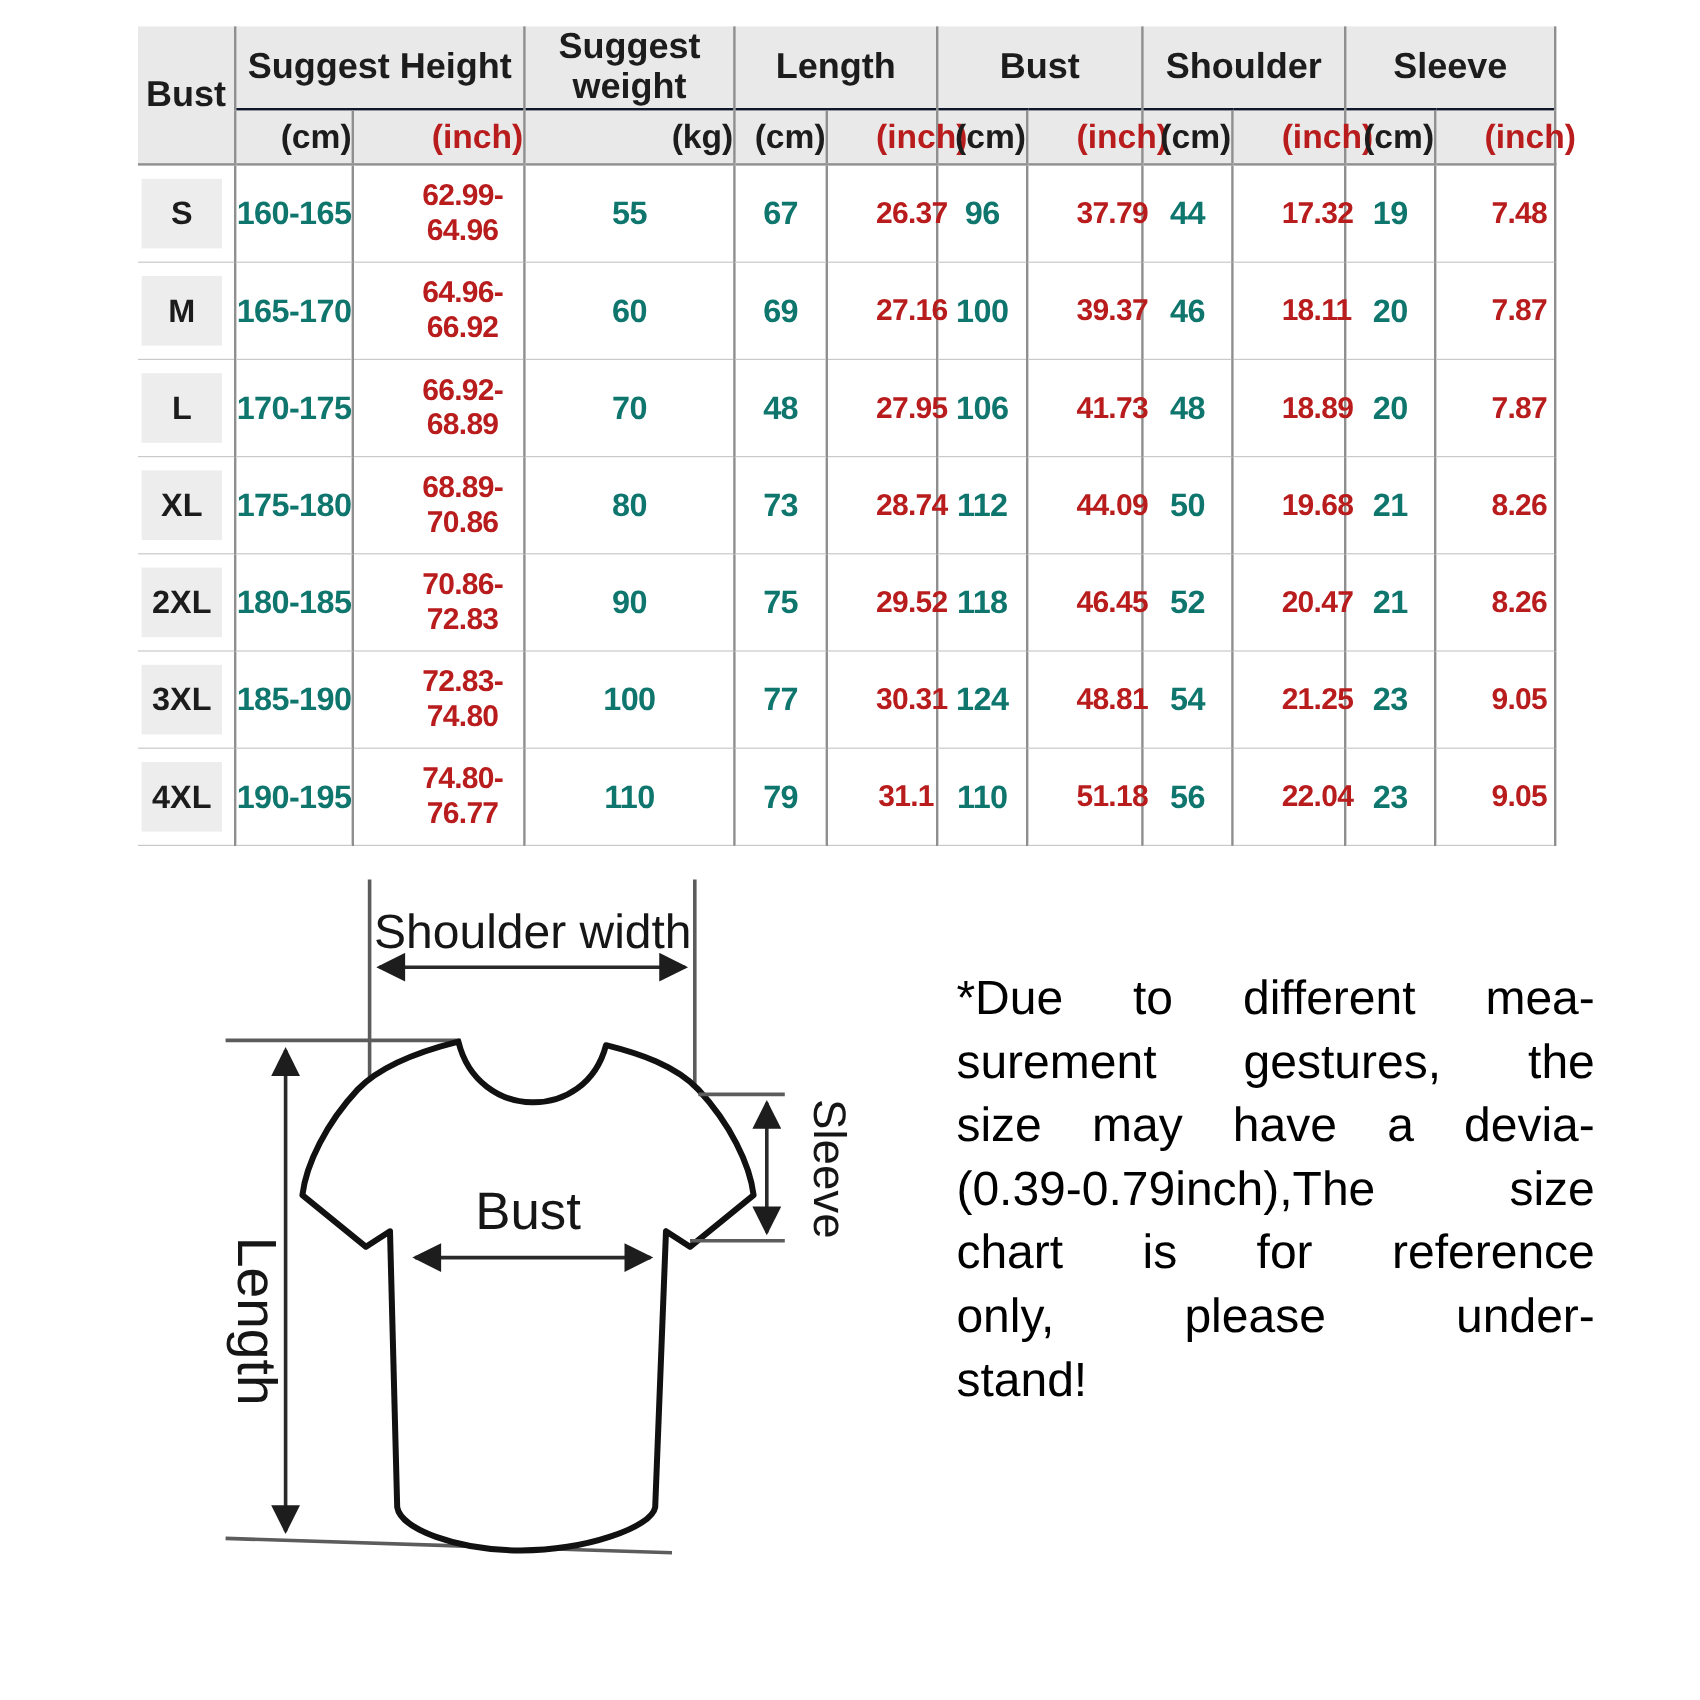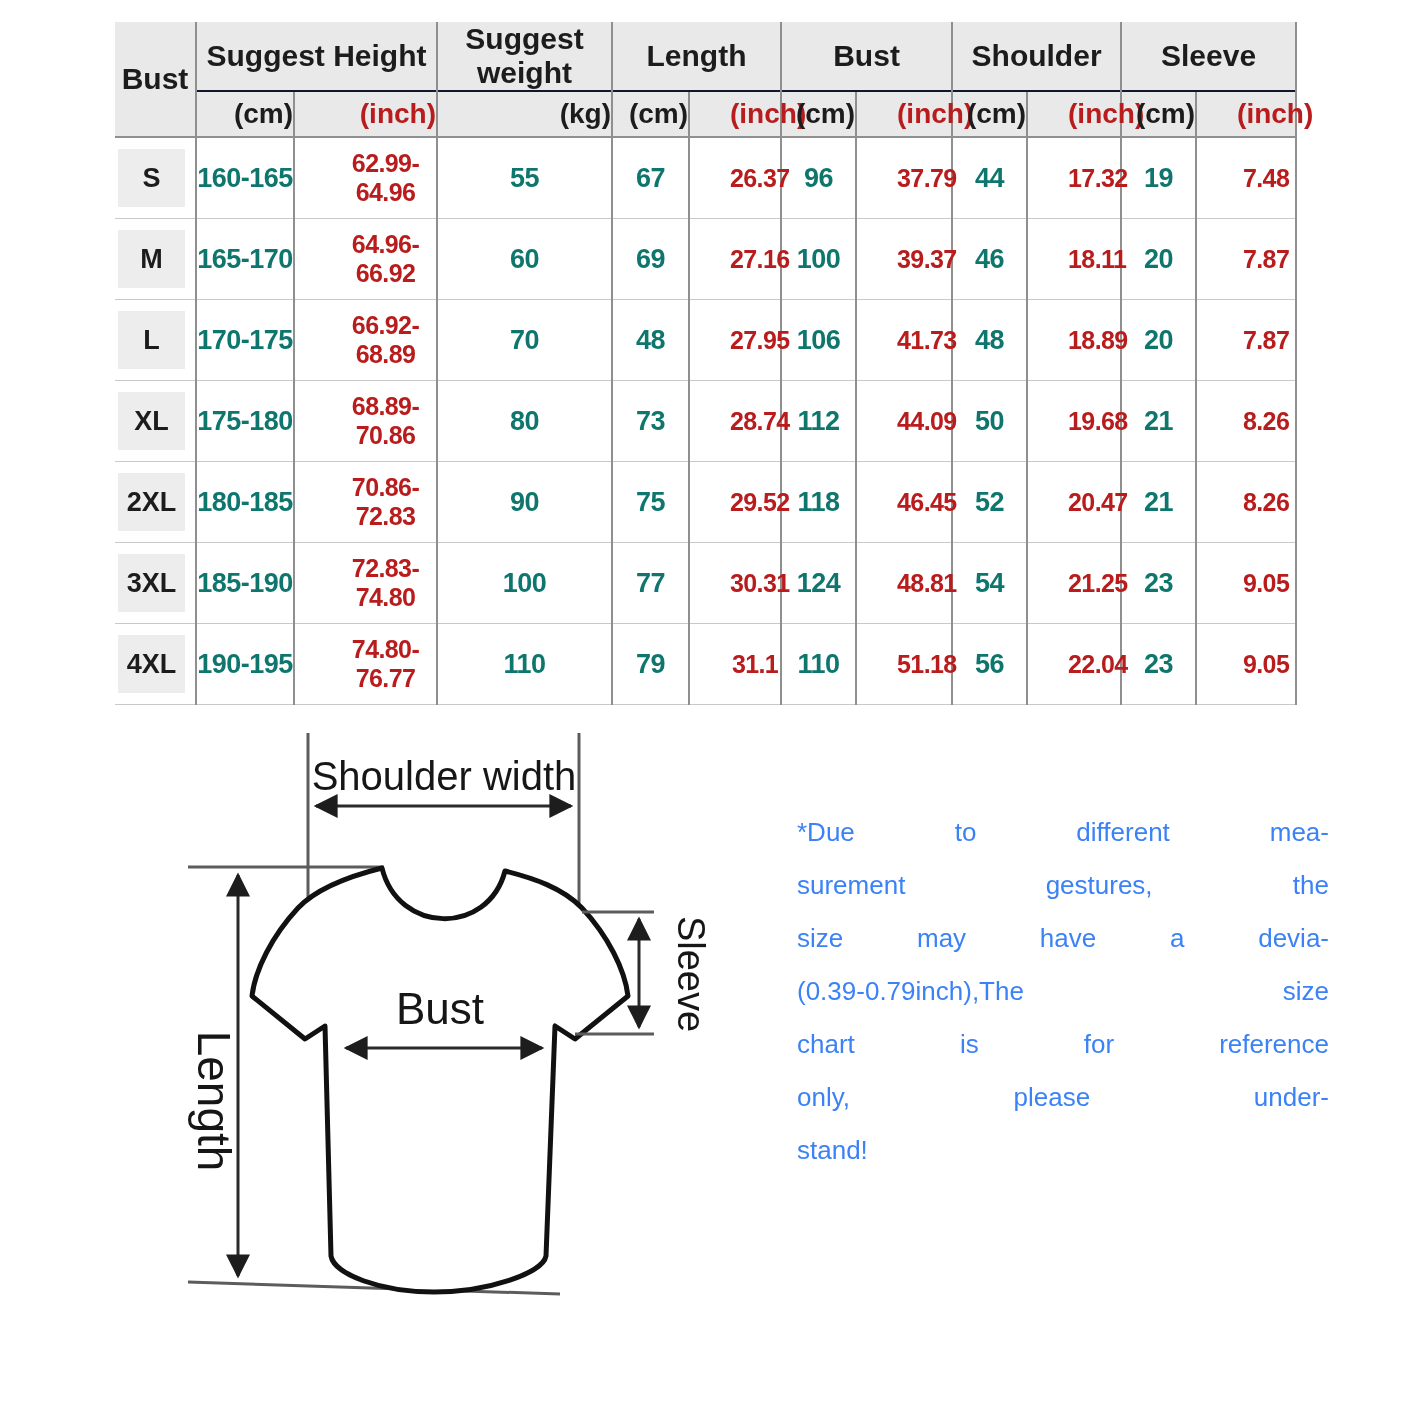--- a/index.html
+++ b/index.html
@@ -32,21 +32,21 @@
     margin:11px 10px 11px 3px; height:58px; line-height:58px;
     background:#ededed; font-size:27px; font-weight:700; color:#1c1c1c;
   }
 
   
   .diagram { position:absolute; left:88px; top:708px; width:700px; height:700px; }
 
   
   .disclaimer {
     position:absolute; left:797px; top:806px; width:532px;
-    color:#3b82f6; font-size:26px; line-height:53px; font-weight:400;
+    color:#000000; font-size:40px; line-height:53px; font-weight:400;
   }
   .disclaimer .line { text-align:justify; text-align-last:justify; height:53px; }
   .disclaimer .line.last { text-align-last:left; }
 </style>
 </head>
 <body>
 
 <div class="page">
 
   <table class="size-chart">

